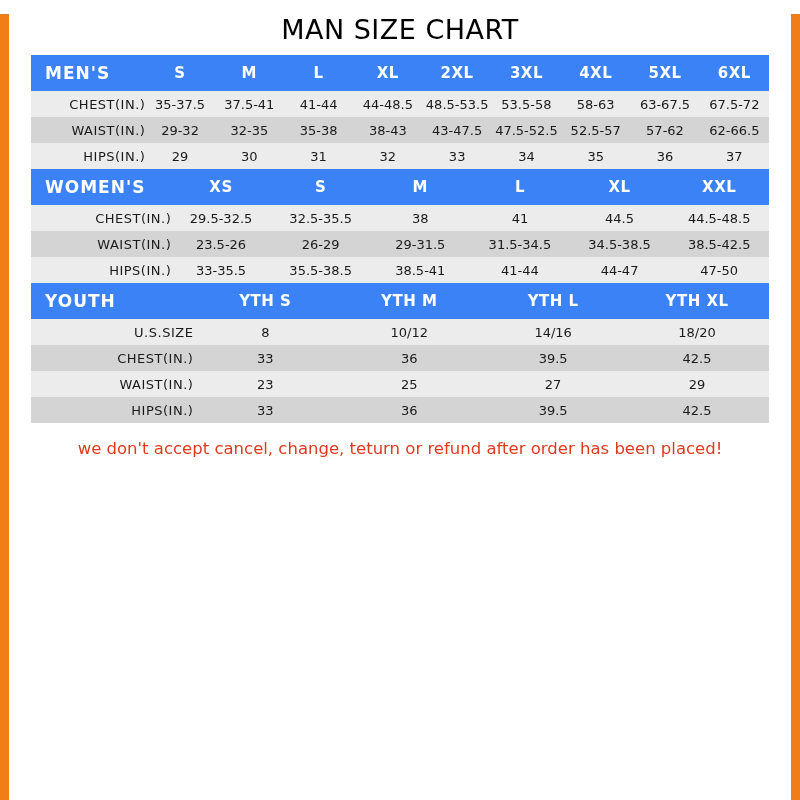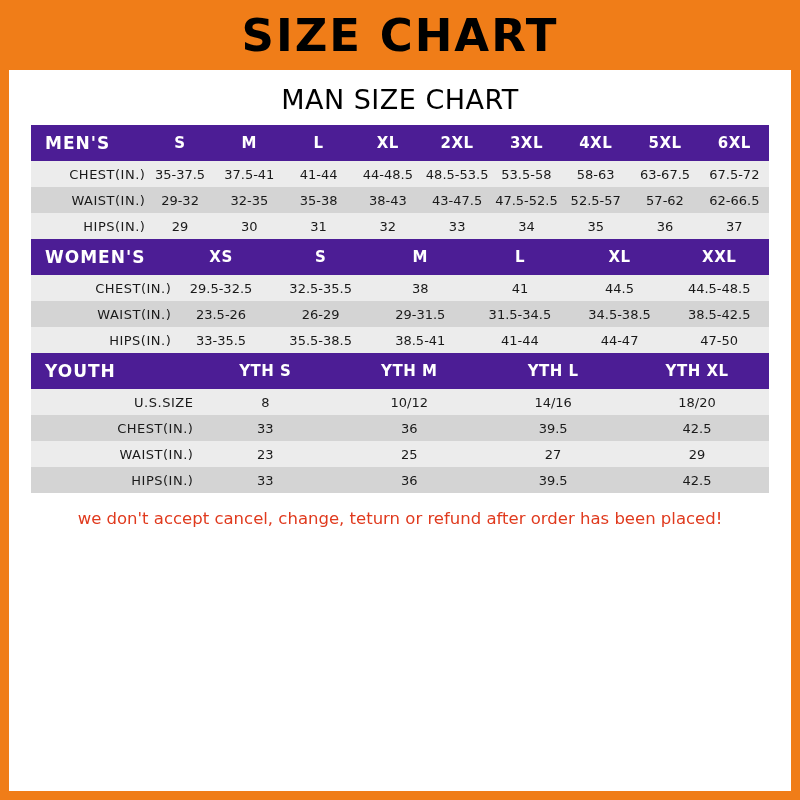--- a/index.html
+++ b/index.html
@@ -55,21 +55,21 @@
   }
   table.sz th, table.sz td {
     text-align: center;
     font-size: 13px;
     color: #1a1a1a;
     padding: 0;
     height: 26px;
     vertical-align: middle;
   }
   table.sz thead th {
-    background: #4c1d95;
+    background: #3b82f6;
     color: #fff;
     font-weight: bold;
     font-size: 15px;
     height: 36px;
     letter-spacing: 0.5px;
   }
   table.sz thead th.firstcol {
     text-align: left;
     padding-left: 14px;
     font-size: 17px;
@@ -96,23 +96,20 @@
     line-height: 1.45;
     font-family: "DejaVu Sans", sans-serif;
   }
   .footer-note div { white-space: nowrap; }
 </style>
 </head>
 <body>
 
 <div class="page">
 
-  <div class="banner">
-    <div class="banner-title">SIZE CHART</div>
-  </div>
 
   <div class="content">
 
     <div class="section-title">MAN SIZE CHART</div>
     <table class="sz men">
       <colgroup>
         <col class="c0">
           <col>
           <col>
           <col>

